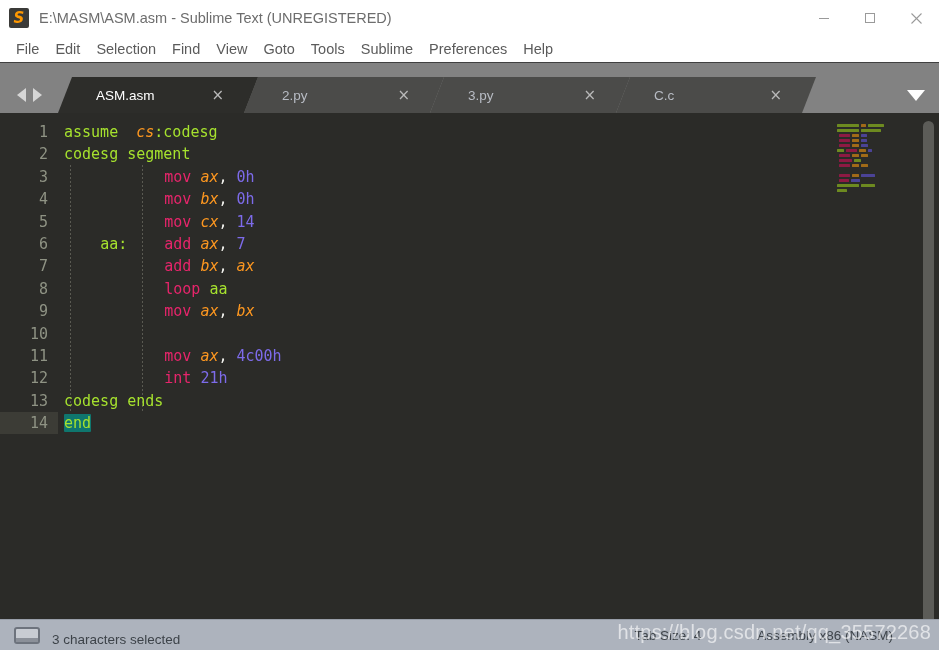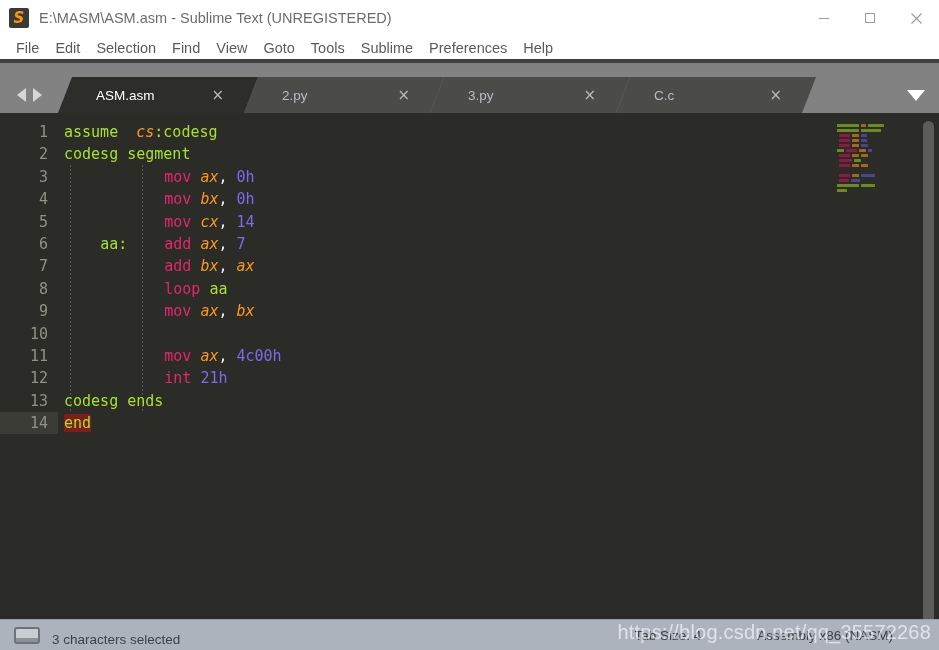--- a/index.html
+++ b/index.html
@@ -52,21 +52,21 @@
     display: flex; align-items: center; justify-content: center;
   }
   .win-btn svg { display: block; }
 
   
   .menubar {
     height: 27px; min-height: 27px;
     background: #ffffff;
     display: flex; align-items: center;
     padding-left: 8px;
-    border-bottom: 4px solid #404040;
+    border-bottom: 1px solid #404040;
   }
   .menu-item {
     font-size: 14.5px; color: #5b5b5b;
     padding: 2px 8px;
     white-space: nowrap;
   }
 
   
   .tabbar {
     height: 50px; min-height: 36px;
@@ -166,21 +166,21 @@
     position: relative;
     padding-left: 6px;
   }
   .code-line.current-line { }
   .tok-green   { color: #a6e22e; }
   .tok-orange  { color: #fd9720; font-style: italic; }
   .tok-pink    { color: #e6256b; margin-left: 28px; }
   .tok-purple  { color: #7d6bea; margin-top: 28px; }
   .tok-white   { color: #f2f2ee; }
   .sel {
-    background: #7f1d1d;
+    background: #0f766e;
     border-radius: 1px;
   }
   
   .indent-guide {
     position: absolute;
     top: 0; bottom: 0;
     width: 1px;
     background: repeating-linear-gradient(
       to bottom, #5a5a52 0 2px, transparent 2px 4px);
     z-index: 0;

